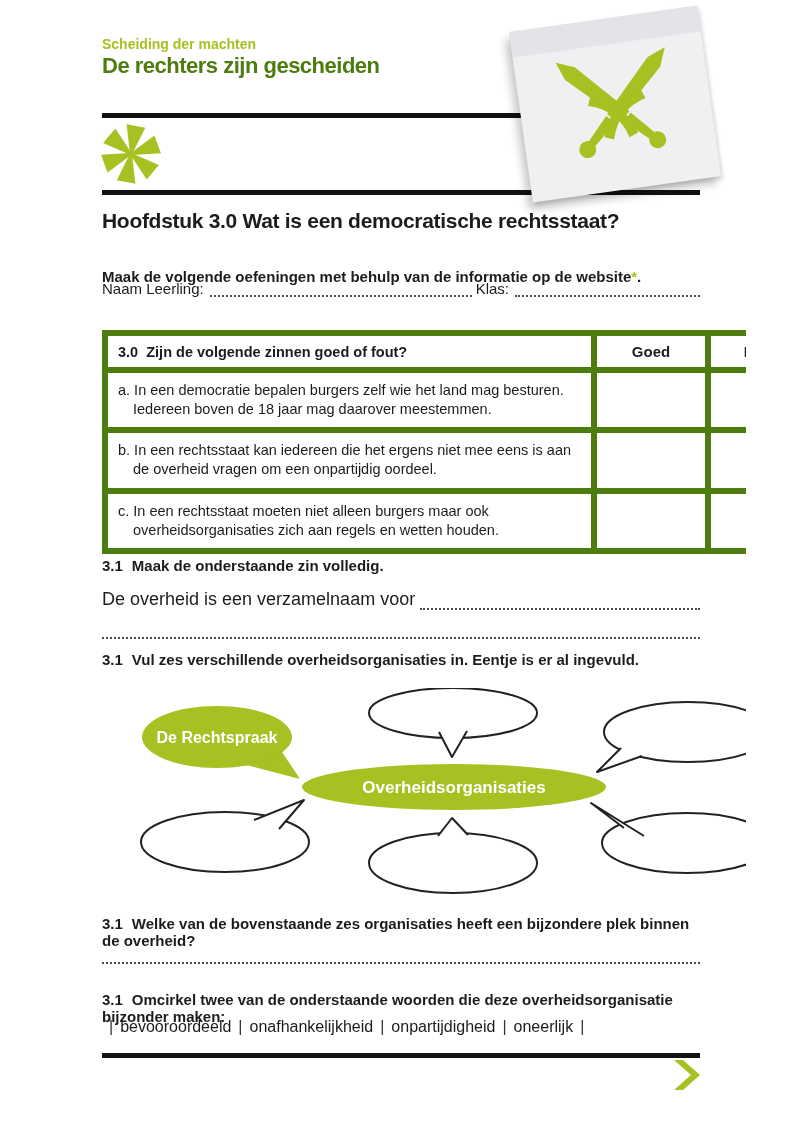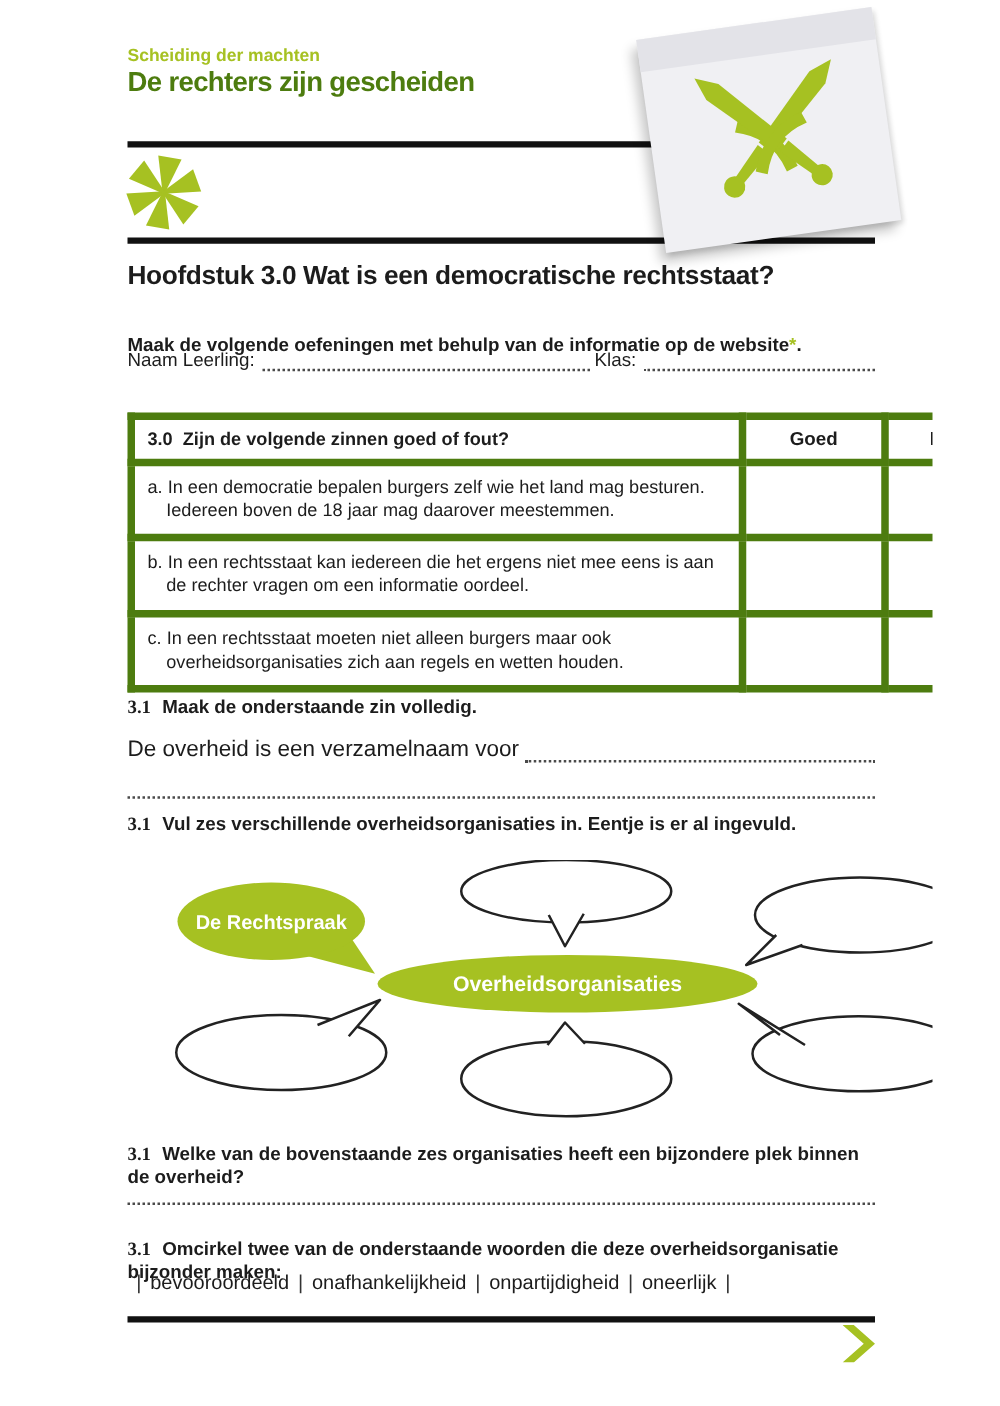--- a/index.html
+++ b/index.html
@@ -43,21 +43,21 @@
   table.quiz col.c1{width:489px;} table.quiz col.c2{width:114px;} table.quiz col.c3{width:104px;}
   table.quiz td,table.quiz th{border:6px solid #4d7c0f;font-size:14.5px;vertical-align:middle;}
   table.quiz th{font-weight:700;text-align:left;padding:7px 10px;}
   table.quiz th.center{text-align:center;font-size:15px;}
   table.quiz td.stmt{padding:8px 10px;line-height:1.32;}
   table.quiz td.stmt .l2{padding-left:15px;}
   table.quiz td.answer{background:#fff;}
 
   
   .sec-head{font-size:15px;font-weight:700;}
-  .sec-head .num{margin-right:9px;font-family:Liberation Serif, serif;}
+  .sec-head .num{margin-right:9px;}
   .sec1{top:557px;} 
   .sentence-row{top:589px;font-size:18px;display:flex;align-items:flex-end;}
   .sentence-row .lbl{white-space:nowrap;padding-right:5px;}
   .blank1{top:623px;}
   .blank-line{position:absolute;left:48px;right:46px;border-bottom:2px dotted #4a4a4a;height:14px;}
   .sec2{top:651px;}
   .sec3{top:915px;}
   .blank2{top:948px;}
   .sec4{top:991px;}
   .words-row{top:1018px;font-size:16px;}
@@ -149,21 +149,21 @@
       <td class="stmt">
         <div>a. In een democratie bepalen burgers zelf wie het land mag besturen.</div>
         <div class="l2">Iedereen boven de 18 jaar mag daarover meestemmen.</div>
       </td>
       <td class="answer"></td>
       <td class="answer"></td>
     </tr>
     <tr>
       <td class="stmt">
         <div>b. In een rechtsstaat kan iedereen die het ergens niet mee eens is aan</div>
-        <div class="l2">de rechter vragen om een informatie oordeel.</div>
+        <div class="l2">de overheid vragen om een onpartijdig oordeel.</div>
       </td>
       <td class="answer"></td>
       <td class="answer"></td>
     </tr>
     <tr>
       <td class="stmt">
         <div>c. In een rechtsstaat moeten niet alleen burgers maar ook</div>
         <div class="l2">overheidsorganisaties zich aan regels en wetten houden.</div>
       </td>
       <td class="answer"></td>

